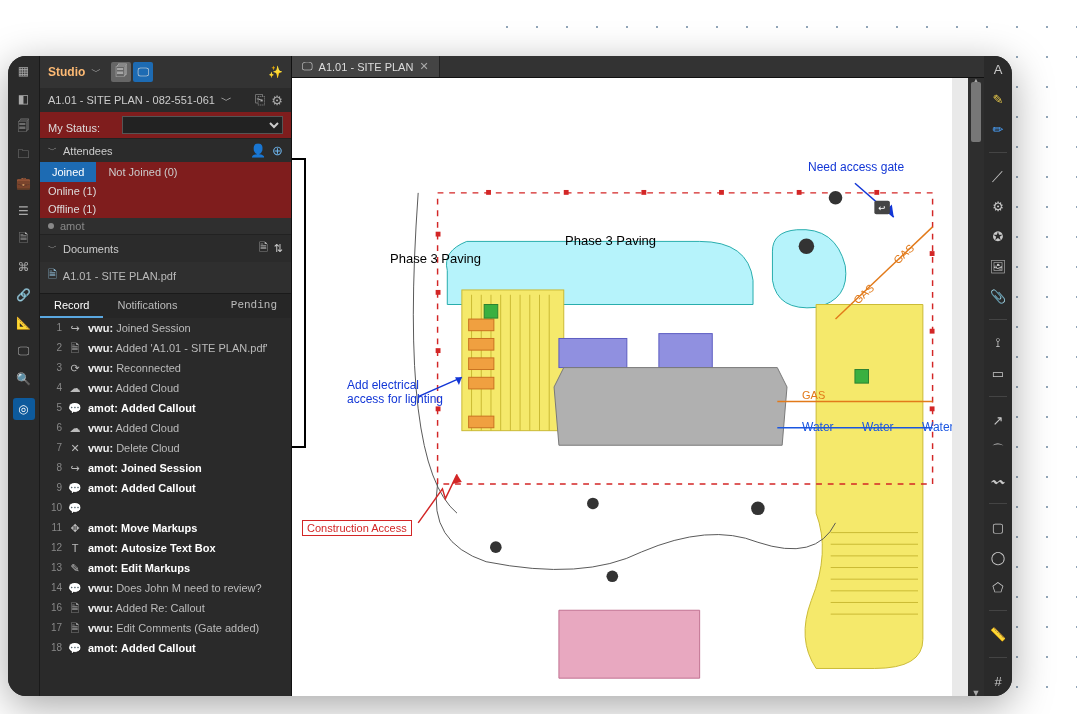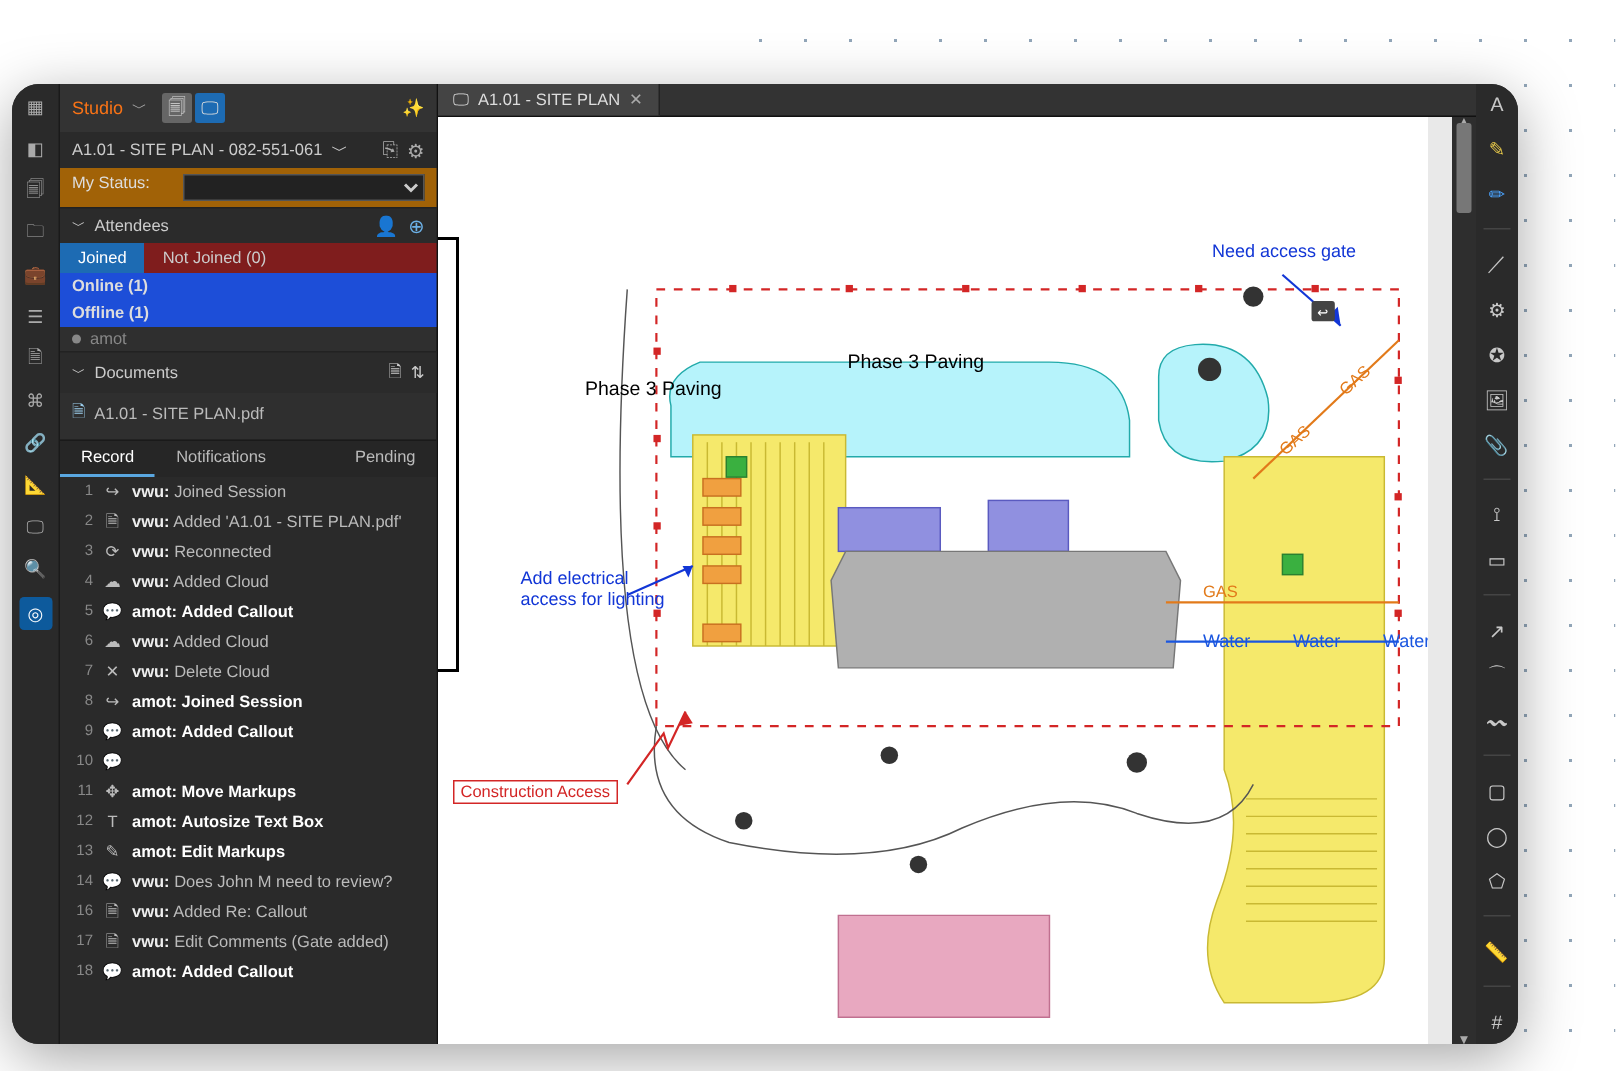--- a/index.html
+++ b/index.html
@@ -53,71 +53,71 @@
     width: 252px;
     background: #2f2f2f;
     display: flex; flex-direction: column;
     border-right: 1px solid #111;
   }
   .studio-header {
     display:flex; align-items:center; gap:6px;
     padding: 6px 8px;
     background: #333;
   }
-  .studio-header .title { font-weight:400; color:#f97316; }
+  .studio-header .title { font-weight:700; color:#fdba74; }
   .studio-header .chev { font-size:10px; color:#aaa; }
   .studio-header .tab-icons { display:flex; gap:2px; margin-left:4px;}
   .studio-header .tab-ico { width:20px; height:20px; display:flex; align-items:center; justify-content:center; border-radius:2px; cursor:pointer;}
   .studio-header .tab-ico.grey { background:#666;}
   .studio-header .tab-ico.blue { background:#1d6bb3;}
   .studio-header .spacer { flex:1; }
   .studio-header .wand { color:#bbb; cursor:pointer;}
 
   .plan-row {
     display:flex; align-items:center; padding: 4px 8px; gap:6px;
     color:#ccc; font-size:11px; background:#2a2a2a;
   }
   .plan-row .flex1{flex:1;}
   .plan-row .ico-sml{color:#aaa; cursor:pointer; font-size:13px;}
   .status-row {
-    display:flex; align-items:flex-start; gap:22px; padding:4px 8px; background:#a16207;
+    display:flex; align-items:flex-end; gap:22px; padding:4px 8px; background:#7f1d1d;
     font-size:11px;
   }
   .status-row select{
     flex:1; background:#222; border:1px solid #555; height:18px; color:#ccc; font-size:11px;
   }
   .section-row {
     display:flex; align-items:center; gap:6px; padding:4px 8px;
     background:#2b2b2b; font-size:11px; color:#ccc;
     border-top:1px solid #222;
   }
   .section-row .chev{font-size:9px;}
   .section-row .flex1{flex:1;}
   .section-row .pill-ico{ color:#6cb0e6; cursor:pointer; font-size:13px;}
 
   .tab-row { display:flex; background:#7f1d1d; }
   .tab-row .tab { padding:4px 12px; font-size:11px; color:#ccc; cursor:pointer;}
   .tab-row .tab.active { background:#1d6bb3; color:#fff; }
 
-  .heading { padding:3px 8px; font-size:11px; font-weight:700; background:#1d4ed8; }
+  .heading { padding:3px 8px; font-size:11px; font-weight:400; background:#7f1d1d; }
   .list-item { display:flex; align-items:center; gap:6px; padding:2px 8px; font-size:11px; color:#bbb;}
   .list-item.dim{color:#888;}
   .list-item .status-dot{width:6px;height:6px;border-radius:50%;background:#7a7;}
   .list-item .status-dot.grey{background:#888;}
   .list-item .flex1{flex:1;}
   .list-item .small{font-size:10px;color:#999;}
 
   .doc-section .list-item{padding:4px 8px;}
   .doc-ico{color:#9ccfee;}
 
   
   .record-tabs{display:flex;background:#262626;border-top:1px solid #1a1a1a;margin-top:4px;}
   .record-tabs .rtab{flex:0 0 auto; padding:5px 14px; font-size:11px;color:#bbb;cursor:pointer;}
   .record-tabs .rtab.active{border-bottom:2px solid #5aa7e0;color:#fff;}
-  .record-tabs .rtab:last-child{margin-left:auto;padding-right:14px;}
+  .record-tabs .rtab:last-child{margin-left:auto;padding-right:14px;font-family:Liberation Mono, monospace;}
 
   .record-list{flex:1;overflow:auto;background:#2a2a2a;}
   .rec-row{display:flex;align-items:flex-start;gap:6px;padding:2px 8px;font-size:11px;color:#ccc;line-height:16px;}
   .rec-row .idx{width:14px;text-align:right;color:#888;font-size:10px;}
   .rec-row .ricon{width:14px;text-align:center;color:#bbb;font-size:11px;}
   .rec-row .ruser{font-weight:600;color:#eee;}
   .rec-row .rtext{color:#bbb;}
   .rec-row.bold .ruser,.rec-row.bold .rtext{font-weight:700;color:#fff;}
 
   

